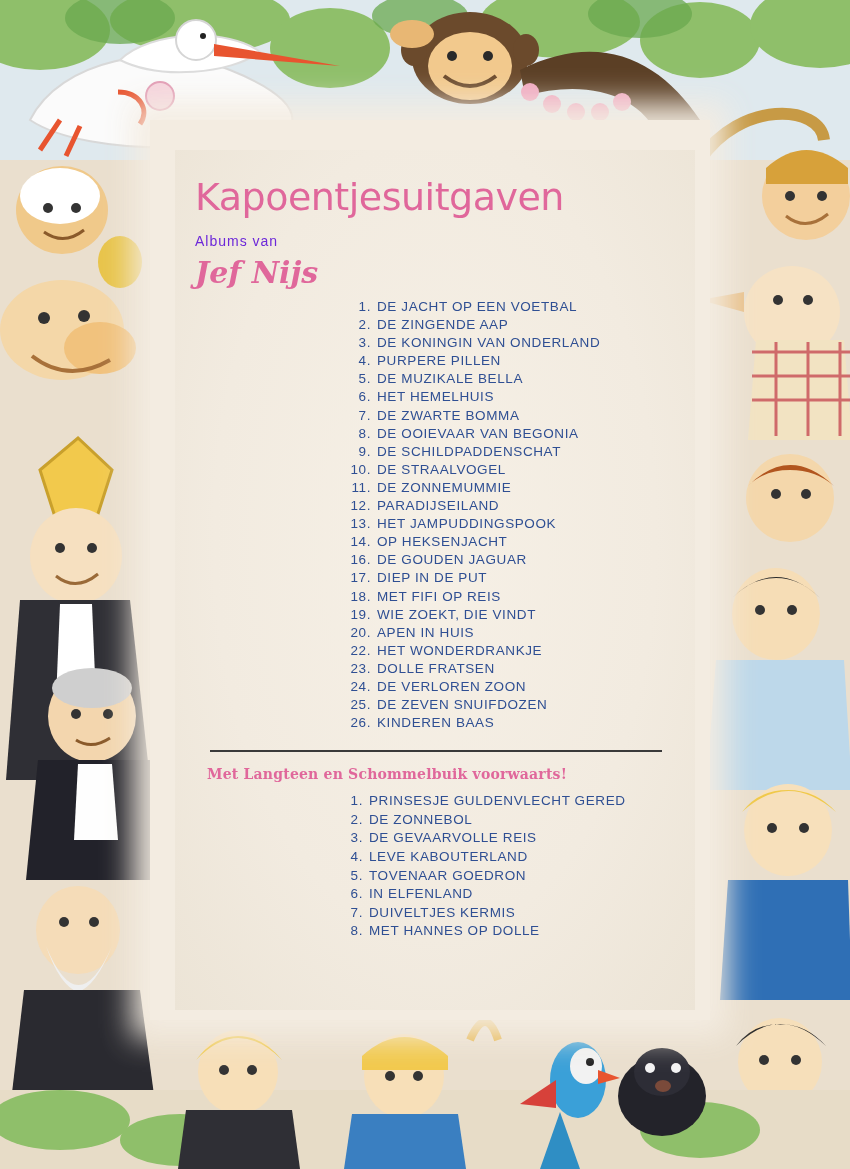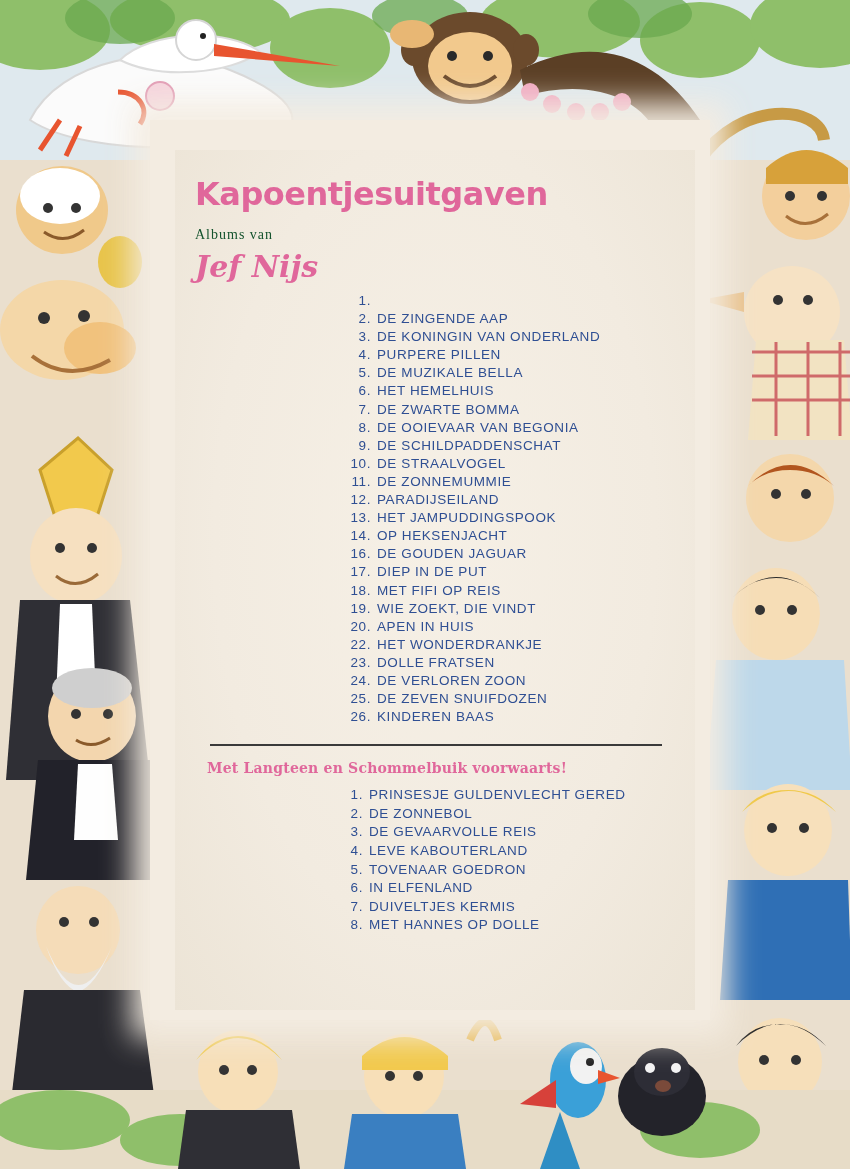--- a/index.html
+++ b/index.html
@@ -44,31 +44,31 @@
 
   
   .content {
     position: absolute;
     left: 195px;
     top: 175px;
     width: 470px;
   }
   .main-title {
     font-family: "DejaVu Sans", sans-serif;
-    font-weight: bold;
-    font-size: 32px;
+    font-weight: normal;
+    font-size: 38px;
     letter-spacing: -0.5px;
     color: #e0679b;
     margin: 0 0 14px 0;
   }
   .albums-van {
-    font-family: Liberation Serif, serif;
+    font-family: Liberation Sans, sans-serif;
     font-size: 14px;
     letter-spacing: 1px;
-    color: #14532d;
+    color: #6d28d9;
     margin: 0 0 2px 0;
   }
   .author {
     font-family: "DejaVu Serif", serif;
     font-style: italic;
     font-weight: bold;
     font-size: 30px;
     color: #e0679b;
     margin: 6px 0 8px 0;
   }
@@ -312,20 +312,21 @@
   <div class="inner-sheet"></div>
 
   <div class="content">
     <h1 class="main-title">Kapoentjesuitgaven</h1>
     <div class="albums-van">Albums van</div>
     <div class="author">Jef Nijs</div>
 
     <ul class="list">
       <li>
           <span class="num">1.</span>
+          <span class="ttl">DE JACHT OP EEN VOETBAL</span>
         </li>
       <li>
           <span class="num">2.</span>
           <span class="ttl">DE ZINGENDE AAP</span>
         </li>
       <li>
           <span class="num">3.</span>
           <span class="ttl">DE KONINGIN VAN ONDERLAND</span>
         </li>
       <li>

